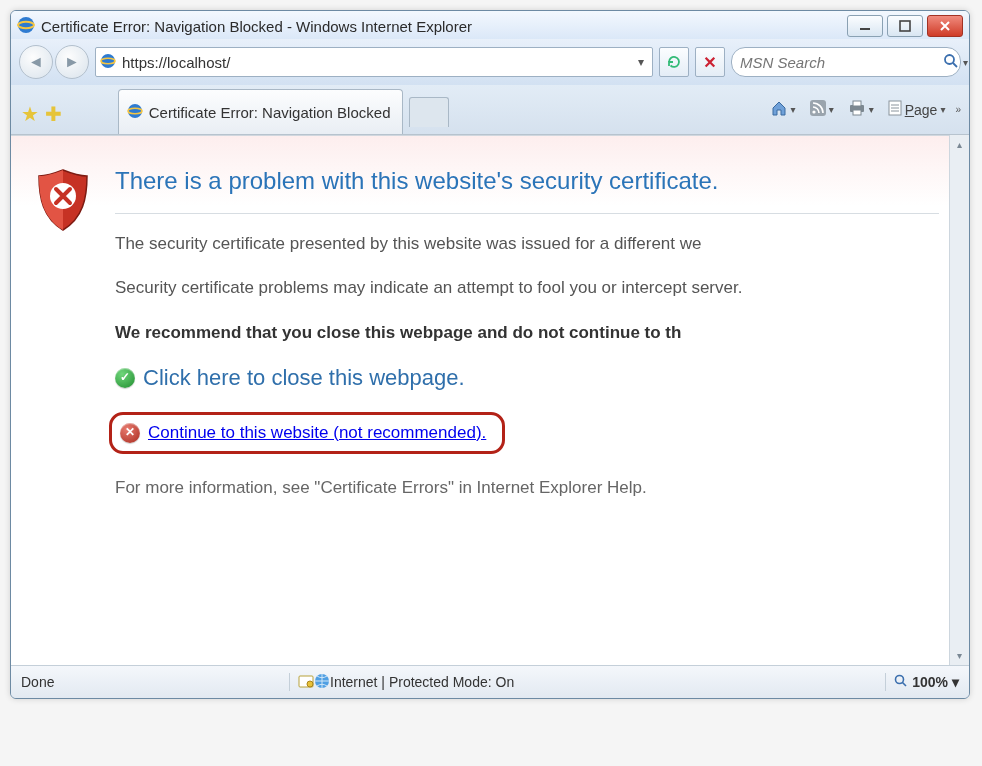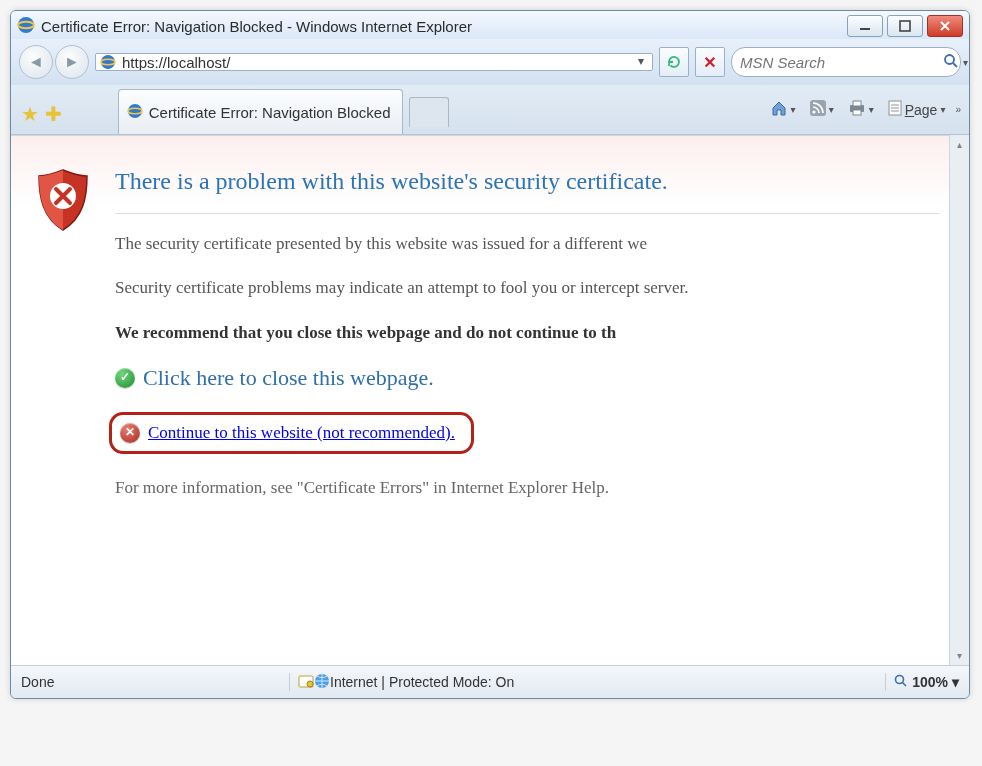--- a/index.html
+++ b/index.html
@@ -56,25 +56,25 @@
     width: 34px; height: 34px;
     border-radius: 50%;
     border: 1px solid #b3c0cd;
     background: radial-gradient(circle at 40% 35%, #fdfdfd, #d9e3ec);
     display: flex; align-items: center; justify-content: center;
     color: #8899a7;
     font-size: 16px;
   }
   .addrbox {
     flex: 1;
-    height: 18px;
+    height: 30px;
     border: 1px solid #9db0c3;
     background: #fff;
     border-radius: 2px;
-    display: flex; 
+    display: flex; align-items: center;
     padding: 0 4px; gap: 4px;
   }
   .addrbox .ie-icon-small { flex-shrink:0; }
   .addrbox input {
     flex: 1; border: none; outline: none; font-size: 15px; color: #333;
     background: transparent;
   }
   .addr-dd { color:#555; padding:0 4px; font-size:12px; }
   .btn-small {
     width: 30px; height: 30px;
@@ -143,21 +143,20 @@
     background:#fff;
   }
   .content {
     flex:1;
     background: linear-gradient(to bottom, #fdeeee 0%, #ffffff 70px, #ffffff 100%);
     padding: 28px 10px 22px 24px;
     height: 530px;
     overflow:hidden;
     position:relative;
     border-top:1px solid #d0d7de;
-    font-family:Liberation Serif, serif;
   }
   .scrollbar {
     width:20px;
     background:#e9eef3;
     border-left:1px solid #cdd6de;
     display:flex; flex-direction:column; align-items:center;
     padding:4px 0;
     color:#7a8894;
     font-size:10px;
   }

